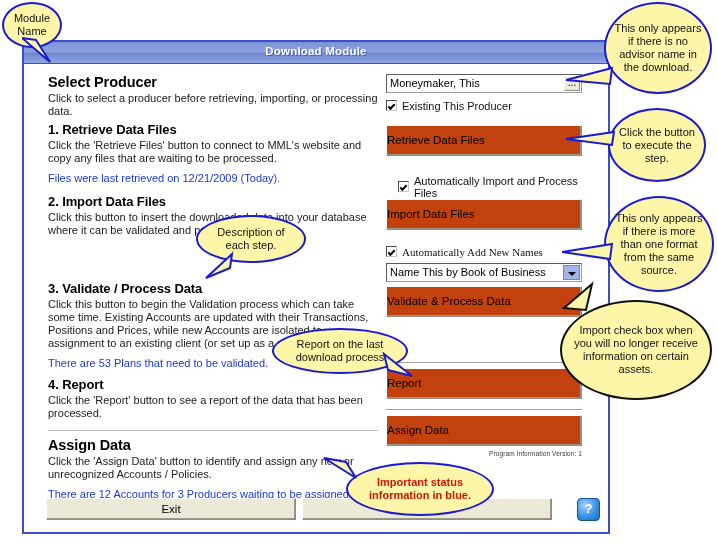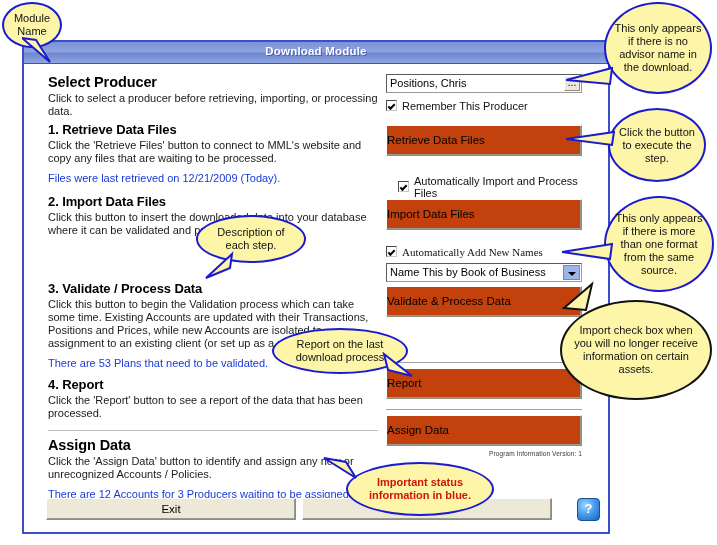--- a/index.html
+++ b/index.html
@@ -157,27 +157,27 @@
         <div class="h-big">Assign Data</div>
         <div class="desc">Click the 'Assign Data' button to identify and assign any new or unrecognized Accounts / Policies.</div>
         <div class="status">There are 12 Accounts for 3 Producers waiting to be assigned.</div>
       </div>
 
     </div>
 
     <div id="rightcol">
 
       <div class="combo-row">
-        <div class="txtfield" title="Select a producer">Positions, Chris</div>
+        <div class="txtfield" title="Select a producer">Moneymaker, This</div>
         <div class="ellipsis-btn">...</div>
       </div>
 
       <div class="cb-row" style="margin-top:5px;">
         <span class="cb checked"></span>
-        <span>Remember This Producer</span>
+        <span>Existing This Producer</span>
       </div>
 
       <div class="btn" style="margin-top:12px;">Retrieve Data Files</div>
 
       <div class="cb-row" style="margin-top:23px;padding-left:12px;">
         <span class="cb checked"></span>
         <span>Automatically Import and Process Files</span>
       </div>
 
       <div class="btn" style="margin-top:5px;">Import Data Files</div>

